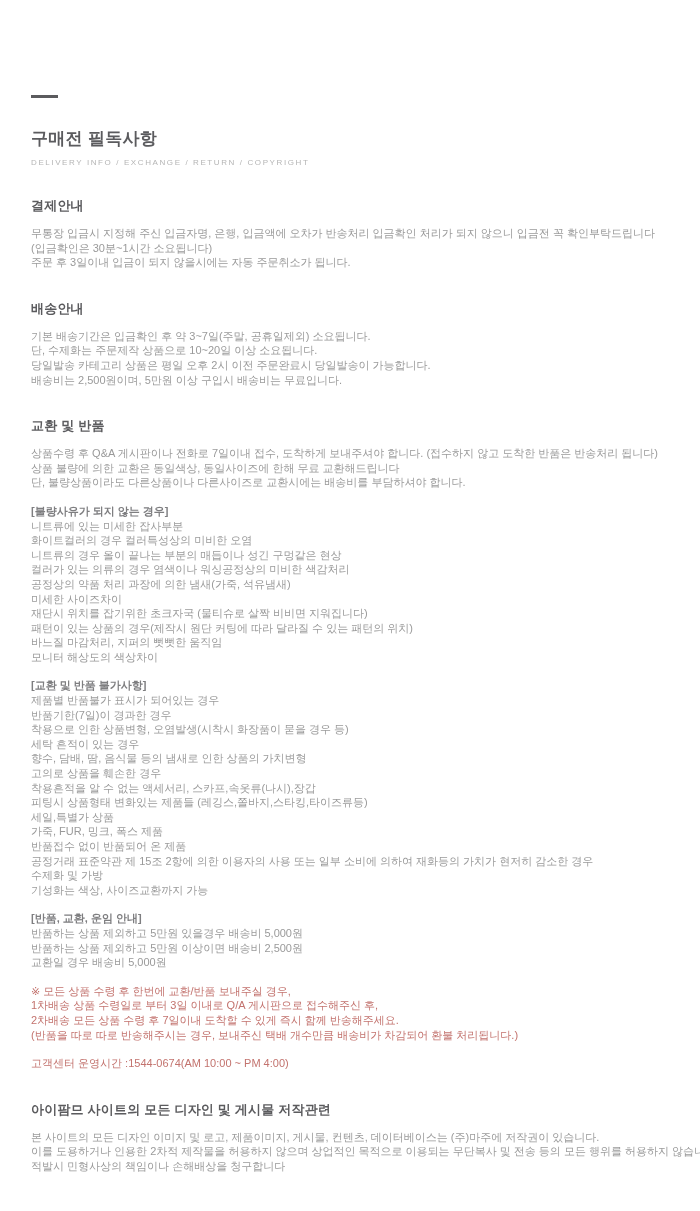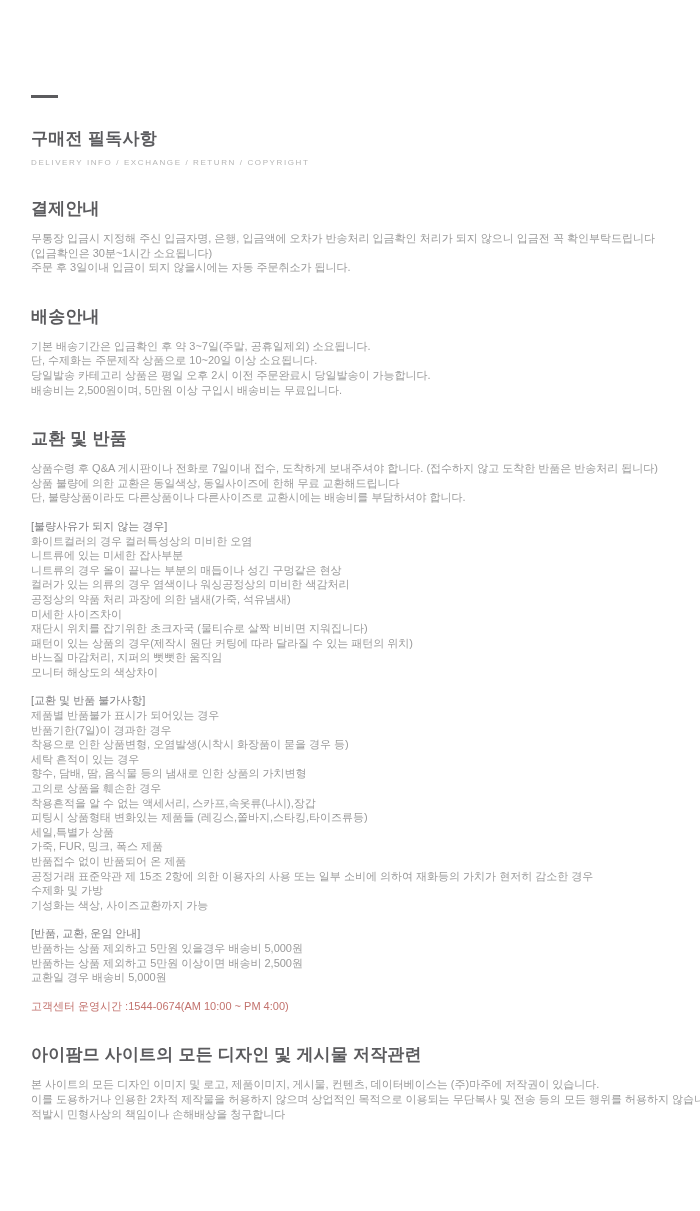--- a/index.html
+++ b/index.html
@@ -31,41 +31,41 @@
     letter-spacing: 0.3px;
     margin: 0 0 8px 0;
   }
   .page-subtitle {
     font-size: 8px;
     color: var(--subtitle-color, #b5b5b5);
     letter-spacing: 1.6px;
     margin: 0;
   }
   .section-heading {
-    font-size: 17px;
+    font-size: 13px;
     font-weight: 600;
     color: var(--heading-color, #5b5b5e);
     letter-spacing: 0.2px;
     margin: 30px 0 11px 0;
   }
   .body-lines p {
     margin: 0;
     font-size: 11px;
     line-height: 14.6px;
     color: var(--body-color, #9a9a9a);
     white-space: nowrap;
   }
   .sub-group {
     margin-top: 14px;
   }
   .bracket-title {
     margin: 0;
     font-size: 11px;
     line-height: 14.6px;
-    font-weight: normal;
+    font-weight: bold;
     color: #7e7e80;
   }
   .red-block {
     margin-top: 14px;
   }
   .red-block p, .cs-line p {
     color: var(--accent-red, #c3736e) !important;
   }
   .cs-line {
     margin-top: 14px;
@@ -104,22 +104,22 @@
     <h2 class="section-heading">교환 및 반품</h2>
     <div class="body-lines">
         <p>상품수령 후 Q&amp;A 게시판이나 전화로 7일이내 접수, 도착하게 보내주셔야 합니다. (접수하지 않고 도착한 반품은 반송처리 됩니다)</p>
         <p>상품 불량에 의한 교환은 동일색상, 동일사이즈에 한해 무료 교환해드립니다</p>
         <p>단, 불량상품이라도 다른상품이나 다른사이즈로 교환시에는 배송비를 부담하셔야 합니다.</p>
       </div>
 
     <div class="sub-group">
       <p class="bracket-title">[불량사유가 되지 않는 경우]</p>
       <div class="body-lines">
+          <p>니트류에 있는 미세한 잡사부분</p>
           <p>화이트컬러의 경우 컬러특성상의 미비한 오염</p>
-          <p>니트류에 있는 미세한 잡사부분</p>
           <p>니트류의 경우 올이 끝나는 부분의 매듭이나 성긴 구멍같은 현상</p>
           <p>컬러가 있는 의류의 경우 염색이나 워싱공정상의 미비한 색감처리</p>
           <p>공정상의 약품 처리 과장에 의한 냄새(가죽, 석유냄새)</p>
           <p>미세한 사이즈차이</p>
           <p>재단시 위치를 잡기위한 초크자국 (물티슈로 살짝 비비면 지워집니다)</p>
           <p>패턴이 있는 상품의 경우(제작시 원단 커팅에 따라 달라질 수 있는 패턴의 위치)</p>
           <p>바느질 마감처리, 지퍼의 뻣뻣한 움직임</p>
           <p>모니터 해상도의 색상차이</p>
         </div>
     </div>
@@ -146,20 +146,26 @@
 
     <div class="sub-group">
       <p class="bracket-title">[반품, 교환, 운임 안내]</p>
       <div class="body-lines">
           <p>반품하는 상품 제외하고 5만원 있을경우 배송비 5,000원</p>
           <p>반품하는 상품 제외하고 5만원 이상이면 배송비 2,500원</p>
           <p>교환일 경우 배송비 5,000원</p>
         </div>
     </div>
 
+    <div class="body-lines red-block">
+        <p>※ 모든 상품 수령 후 한번에 교환/반품 보내주실 경우,</p>
+        <p>1차배송 상품 수령일로 부터 3일 이내로 Q/A 게시판으로 접수해주신 후,</p>
+        <p>2차배송 모든 상품 수령 후 7일이내 도착할 수 있게 즉시 함께 반송해주세요.</p>
+        <p>(반품을 따로 따로 반송해주시는 경우, 보내주신 택배 개수만큼 배송비가 차감되어 환불 처리됩니다.)</p>
+      </div>
 
     <div class="body-lines cs-line">
       <p>고객센터 운영시간 :1544-0674(AM 10:00 ~ PM 4:00)</p>
     </div>
   </section>
 
   <section>
     <h2 class="section-heading">아이팜므 사이트의 모든 디자인 및 게시물 저작관련</h2>
     <div class="body-lines">
         <p>본 사이트의 모든 디자인 이미지 및 로고, 제품이미지, 게시물, 컨텐츠, 데이터베이스는 (주)마주에 저작권이 있습니다.</p>

